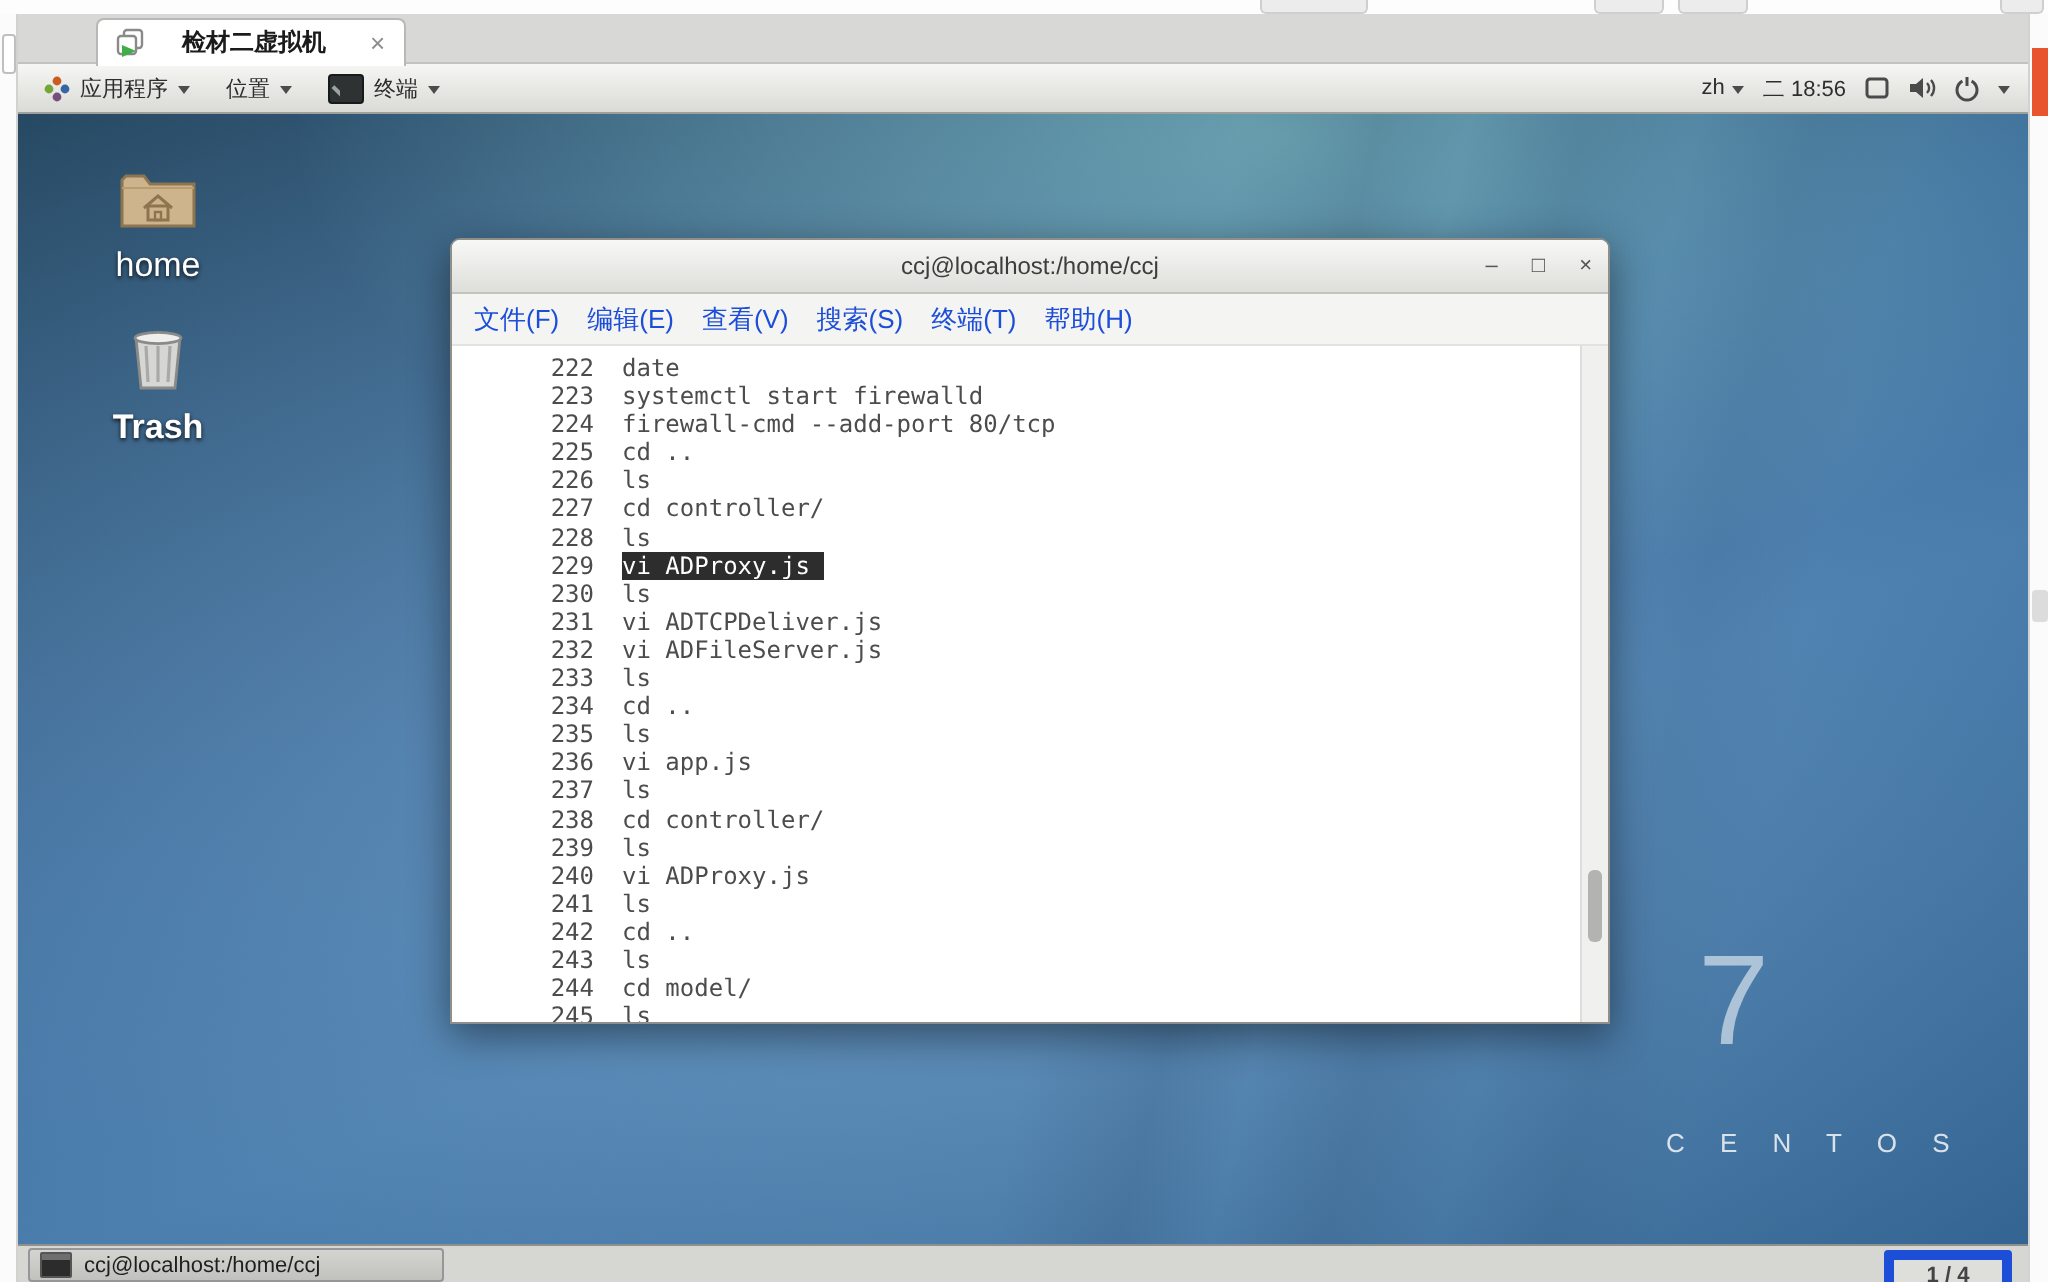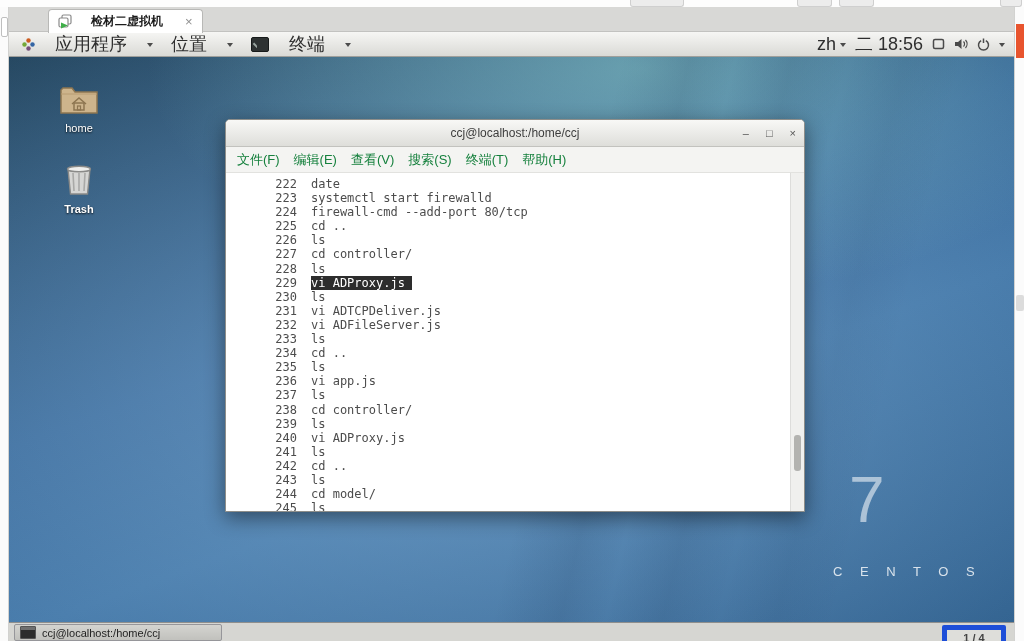--- a/index.html
+++ b/index.html
@@ -21,56 +21,56 @@
   #tabbar{left:9px;top:7px;width:1005px;height:25px;background:#d8d8d6;border-bottom:1px solid #c2c2c0;z-index:55;box-sizing:border-box;}
   .tab{position:absolute;left:39px;top:2px;height:23px;background:#ffffff;border:1px solid #b8b8b6;border-bottom:none;
        border-radius:4px 4px 0 0;display:flex;align-items:center;gap:18px;padding:0 9px;}
   .tab-title{font-size:12px;font-weight:bold;color:#1b1b1b;}
   .tab-close{font-size:13px;color:#8f8f8f;margin-left:4px;cursor:default;}
 
   
   #panel{left:9px;top:32px;width:1005px;height:25px;background:linear-gradient(#f6f6f4,#dadad6);
          border-bottom:1px solid #9f9f9b;z-index:50;box-sizing:border-box;display:flex;align-items:center;justify-content:space-between;}
   .panel-left{display:flex;align-items:center;height:100%;padding-left:4px;}
-  .panel-menu{display:flex;align-items:center;gap:20px;padding:0 9px;height:100%;font-size:18px;color:#2e2e2e;}
+  .panel-menu{display:flex;align-items:center;gap:5px;padding:0 9px;height:100%;font-size:11px;color:#2e2e2e;}
   .caret{width:0;height:0;border-left:3.5px solid transparent;border-right:3.5px solid transparent;border-top:4px solid #4c4c4c;margin-top:2px;}
   .term-appicon{width:16px;height:13px;background:#2e3232;border:1px solid #171a1a;border-radius:2px;position:relative;}
   .term-appicon::after{content:"";position:absolute;left:2px;top:3px;width:4px;height:4px;border-left:2px solid #9aa5a0;border-bottom:2px solid transparent;transform:rotate(-45deg);}
-  .panel-right{display:flex;align-items:center;gap:9px;height:100%;padding-right:9px;font-size:18px;color:#2e2e2e;}
+  .panel-right{display:flex;align-items:center;gap:9px;height:100%;padding-right:9px;font-size:11px;color:#2e2e2e;}
   .status-item{display:flex;align-items:center;gap:4px;}
 
   
   #wallpaper{left:9px;top:57px;width:1005px;height:565px;z-index:1;
     background:
       radial-gradient(900px 420px at 63% 2%, rgba(135,198,198,0.60), rgba(135,198,198,0) 55%),
       radial-gradient(1300px 740px at 46% 62%, rgba(152,192,226,0.45), rgba(152,192,226,0) 62%),
       linear-gradient(160deg,#24465f 0%, #38699a 42%, #3f74a5 62%, #2b5c8a 100%);}
   #streaks{left:9px;top:57px;width:1005px;height:565px;z-index:2;
     background:linear-gradient(103deg, transparent 54%, rgba(8,28,58,0.10) 60%, transparent 64%, rgba(8,28,58,0.09) 69%, transparent 74%, rgba(8,28,58,0.06) 79%, transparent 84%);}
   .centos-seven{position:absolute;left:849px;top:468px;z-index:3;font-size:64px;font-weight:200;
     color:rgba(255,255,255,0.55);line-height:1;letter-spacing:0;}
   .centos-brand{position:absolute;left:833px;top:564px;z-index:3;font-size:13px;letter-spacing:7px;color:rgba(255,255,255,0.80);}
 
   .dicon{position:absolute;width:60px;text-align:center;z-index:4;}
   #icon-home{left:49px;top:84px;}
   #icon-trash{left:49px;top:163px;font-weight:bold;}
-  .dicon-label{margin-top:2px;font-size:11px;color:#ffffff;text-shadow:0 1px 2px rgba(0,0,0,0.85);text-align:center;}
+  .dicon-label{margin-top:2px;font-size:17px;color:#ffffff;text-shadow:0 1px 2px rgba(0,0,0,0.85);text-align:center;}
 
   
   #terminal{left:225px;top:119px;width:580px;height:393px;z-index:10;background:#fff;
     border:1px solid #8e8e8a;border-radius:5px 5px 0 0;box-sizing:border-box;
     box-shadow:0 6px 20px rgba(0,0,0,0.45);display:flex;flex-direction:column;}
   .titlebar{height:26px;background:linear-gradient(#f8f8f6,#dededa);border-bottom:1px solid #c2c2be;
     border-radius:4px 4px 0 0;display:flex;align-items:center;position:relative;flex:none;}
   .title-text{position:absolute;left:0;right:0;text-align:center;font-size:12px;color:#3d3d3d;}
   .winbtns{position:absolute;right:8px;top:0;height:100%;display:flex;align-items:center;gap:17px;}
   .winbtn{font-size:11px;color:#555;line-height:1;cursor:default;}
   .menubar{height:25px;background:#f4f4f2;border-bottom:1px solid #e2e2df;display:flex;align-items:center;
     padding-left:4px;flex:none;}
-  .tmenu-item{font-size:13px;color:#15803d;padding:3px 7px;}
+  .tmenu-item{font-size:13px;color:#1d4ed8;padding:3px 7px;}
   .tcontent{position:relative;flex:1;background:#ffffff;overflow:hidden;border-radius:0;}
   #terminal-history{padding:4px 0 0 13px;font-family:"DejaVu Sans Mono",monospace;font-size:12px;
     line-height:14.1px;color:#4c4c4c;white-space:pre;margin-left:35px;}
   .tnum{display:inline-block;min-width:23px;text-align:right;margin-right:14px;}
   .tcmd.selected{background:#2d2d2d;color:#ffffff;}
   .tscrollbar{position:absolute;right:0;top:0;bottom:0;width:13px;background:#f0f0ee;border-left:1px solid #dddddb;}
   .tthumb{position:absolute;left:3px;top:262px;width:7px;height:36px;border-radius:3px;background:#b3b3b0;}
 
   
   #vmtaskbar{left:9px;top:622px;width:1005px;height:19px;background:#d6d6d2;border-top:1px solid #8f8f8d;

